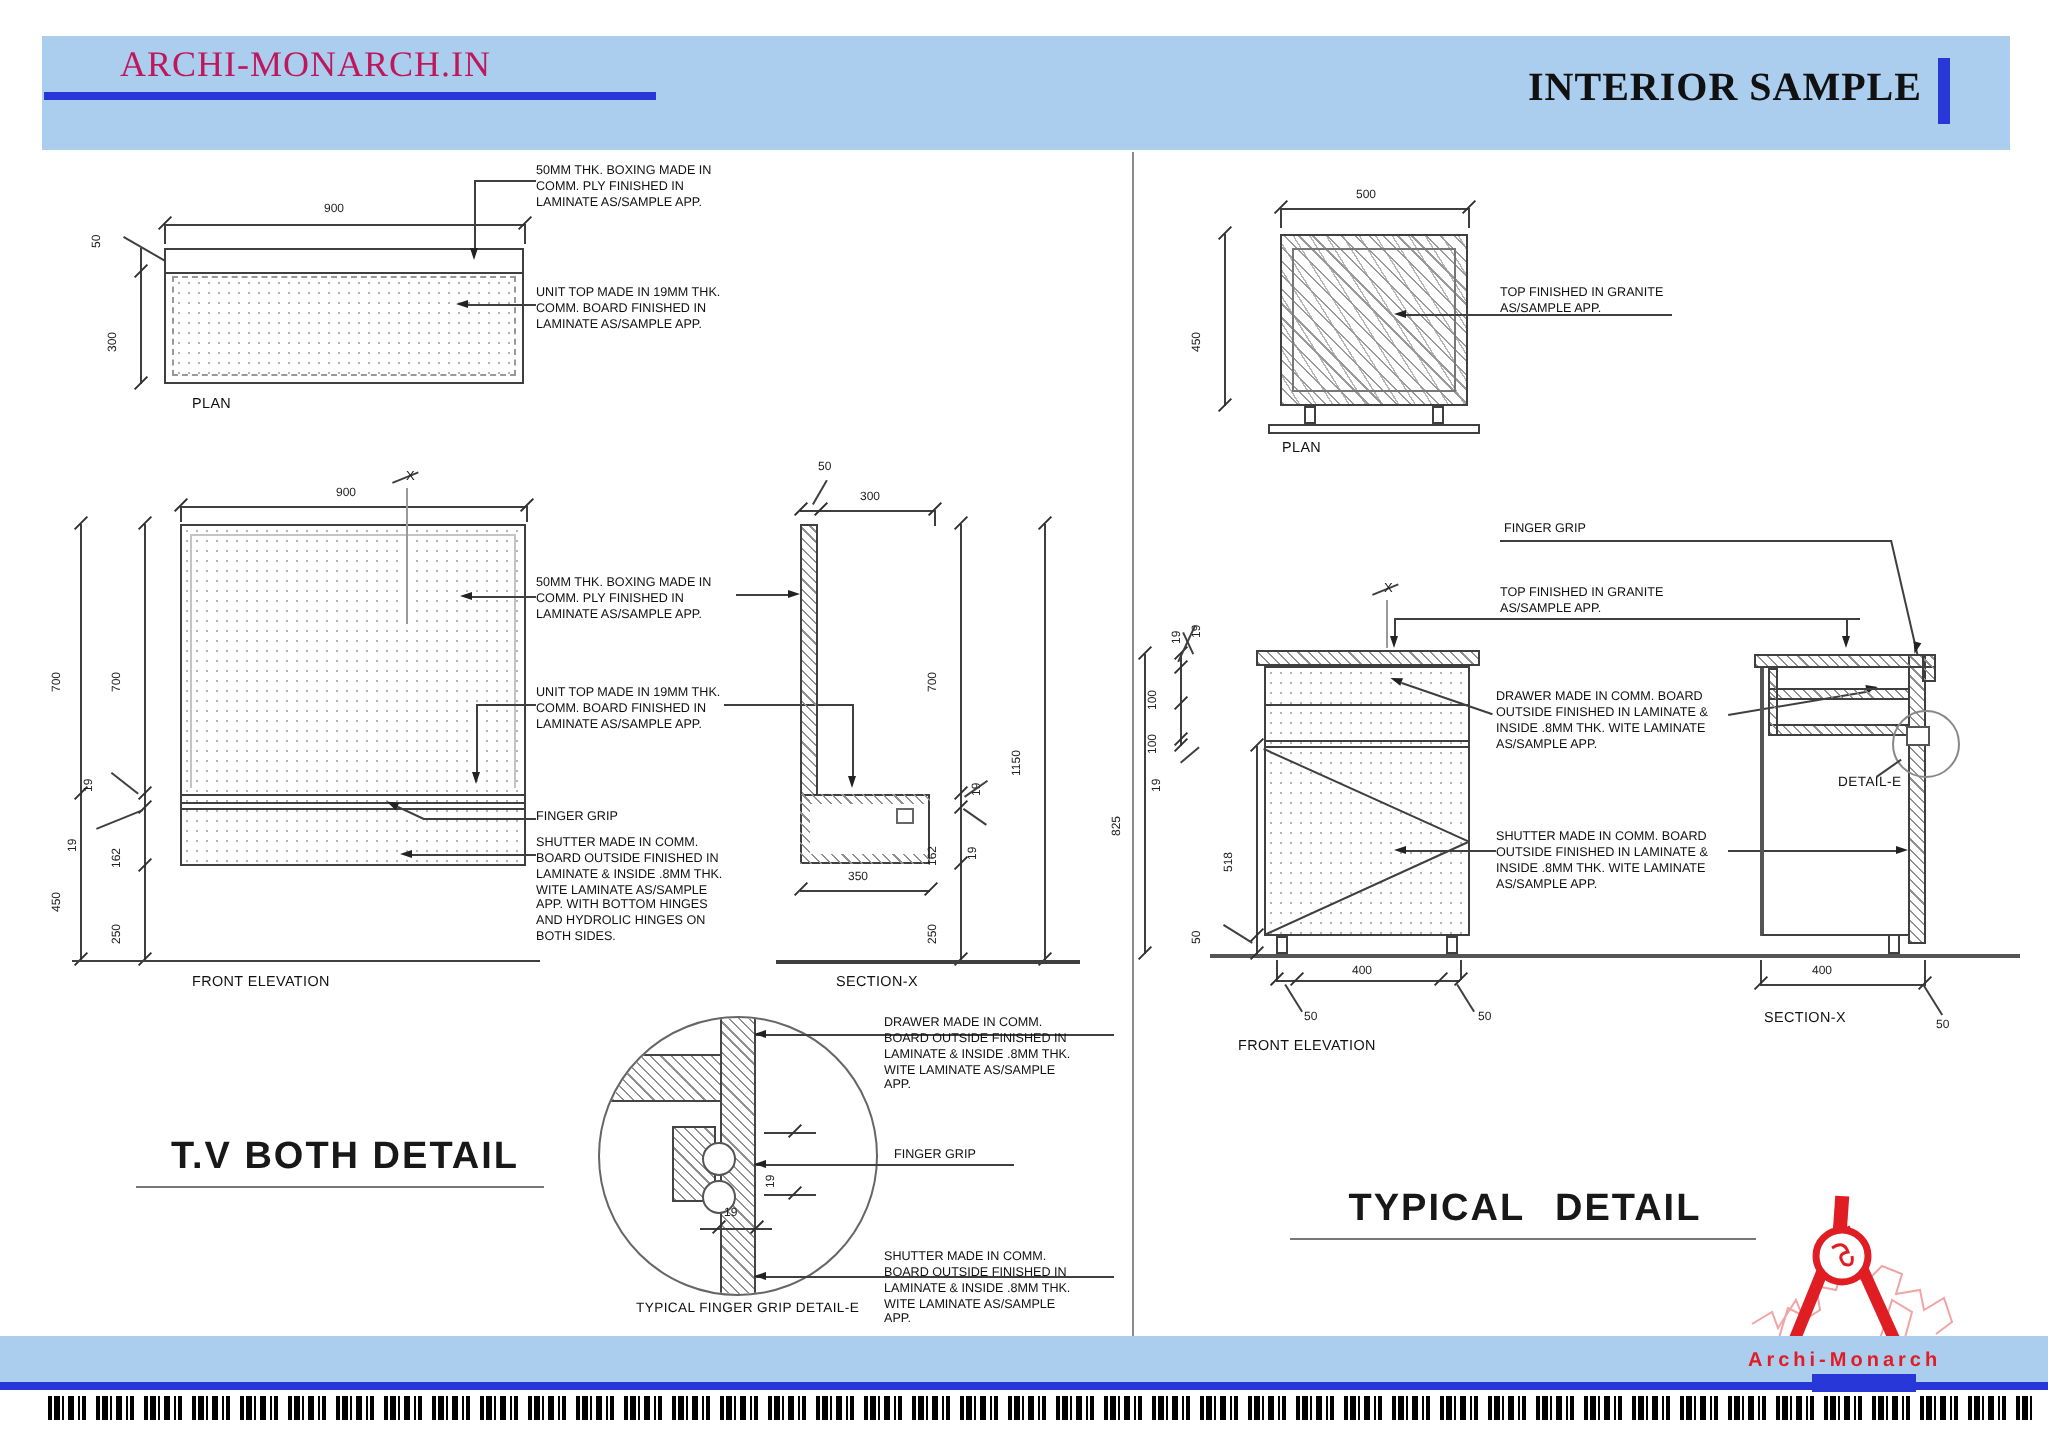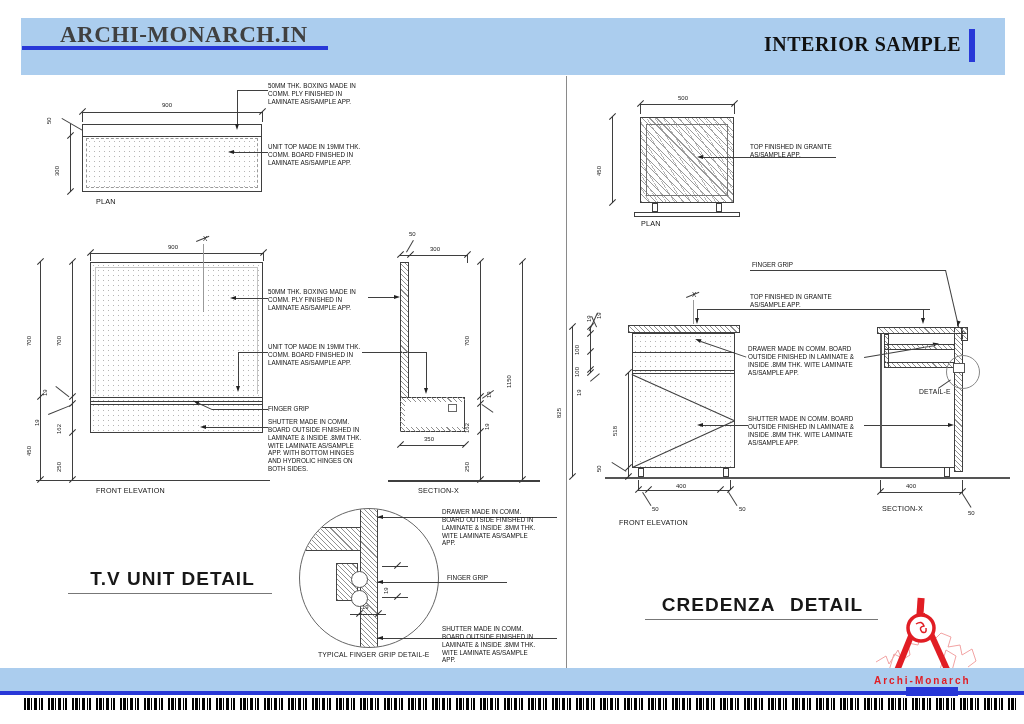--- a/index.html
+++ b/index.html
@@ -22,21 +22,21 @@
 .box{position:absolute;border:1px solid #3f3f3f}
 .stipple{background-image:radial-gradient(#b5b5b5 .6px,transparent .7px);background-size:5px 5px}
 .hatch{background-image:repeating-linear-gradient(45deg,#909090 0,#909090 .8px,transparent .8px,transparent 3.6px)}
 .hatchx{background-image:repeating-linear-gradient(45deg,#9a9a9a 0,#9a9a9a .8px,transparent .8px,transparent 5px),repeating-linear-gradient(58deg,#b5b5b5 0,#b5b5b5 .7px,transparent .7px,transparent 7px)}
 .serif{font-family:"Liberation Serif",serif}
 </style>
 </head>
 <body>
 
 <div class="abs" style="left:21px;top:18px;width:984px;height:57px;background:#abcdee"></div>
-<div class="abs serif" style="left:60px;top:22px;font-size:23px;font-weight:bold;color:#404040;letter-spacing:.5px">ARCHI-MONARCH.IN</div>
+<div class="abs serif" style="left:60px;top:22px;font-size:18px;font-weight:normal;color:#be185d;letter-spacing:.5px">ARCHI-MONARCH.IN</div>
 <div class="abs" style="left:22px;top:46px;width:306px;height:4px;background:#2838d8"></div>
 <div class="abs serif" style="left:764px;top:33px;font-size:20px;font-weight:bold;color:#111;letter-spacing:.5px">INTERIOR SAMPLE</div>
 <div class="abs" style="left:969px;top:29px;width:6px;height:33px;background:#2838d8"></div>
 
 <div class="vl" style="left:566px;top:76px;height:592px;background:#8a8a8a"></div>
 
 <div class="box" style="left:82px;top:124px;width:180px;height:68px"></div>
 <div class="hl" style="left:83px;top:136px;width:178px"></div>
 <div class="abs stipple" style="left:86px;top:138px;width:172px;height:50px;border:1px dashed #999"></div>
 <div class="hl" style="left:82px;top:112px;width:180px"></div>
@@ -154,21 +154,21 @@
 <div class="tick" style="left:518px;top:479px"></div>
 <div class="dimv" style="left:512px;top:382px">1150</div>
 
 <div class="hl" style="left:400px;top:445px;width:65px"></div>
 <div class="tick" style="left:396px;top:444px"></div>
 <div class="tick" style="left:461px;top:444px"></div>
 <div class="dim" style="left:424px;top:436px">350</div>
 <div class="hl" style="left:388px;top:480px;width:152px;height:2px"></div>
 <div class="lbl" style="left:418px;top:486px">SECTION-X</div>
 
-<div class="title" style="left:70px;top:568px;width:205px;text-align:center">T.V UNIT DETAIL</div>
+<div class="title" style="left:70px;top:568px;width:205px;text-align:center">T.V BOTH DETAIL</div>
 <div class="hl" style="left:68px;top:593px;width:204px;background:#777"></div>
 
 <div class="abs" style="left:299px;top:508px;width:140px;height:140px;border:1px solid #666;border-radius:50%;overflow:hidden;background:#fff">
   <div class="abs hatch" style="left:60px;top:0;width:18px;height:140px;border-left:1px solid #444;border-right:1px solid #444"></div>
   <div class="abs hatch" style="left:0;top:18px;width:61px;height:24px;border:1px solid #444"></div>
   <div class="abs hatch" style="left:36px;top:54px;width:22px;height:38px;border:1px solid #444"></div>
   <div class="abs" style="left:51px;top:62px;width:17px;height:17px;background:#fff;border-radius:50%;border:1px solid #555"></div>
   <div class="abs" style="left:51px;top:81px;width:17px;height:17px;background:#fff;border-radius:50%;border:1px solid #555"></div>
 </div>
 
@@ -307,21 +307,21 @@
 <div class="hl" style="left:880px;top:492px;width:83px"></div>
 <div class="vl" style="left:880px;top:480px;height:12px"></div>
 <div class="vl" style="left:962px;top:480px;height:12px"></div>
 <div class="tick" style="left:876px;top:491px"></div>
 <div class="tick" style="left:958px;top:491px"></div>
 <div class="dim" style="left:906px;top:483px">400</div>
 <div class="dl" style="left:962px;top:492px;width:18px;transform:rotate(58deg)"></div>
 <div class="dim" style="left:968px;top:510px">50</div>
 <div class="lbl" style="left:882px;top:504px">SECTION-X</div>
 
-<div class="title" style="left:655px;top:594px;width:215px;text-align:center;word-spacing:9px">CREDENZA DETAIL</div>
+<div class="title" style="left:655px;top:594px;width:215px;text-align:center;word-spacing:9px">TYPICAL DETAIL</div>
 <div class="hl" style="left:645px;top:619px;width:233px;background:#777"></div>
 
 <svg class="abs" style="left:868px;top:592px" width="110" height="100" viewBox="0 0 110 100">
   <path d="M8 70 l10 -6 3 8 9 -14 4 10 8 -5 -2 -12 10 2 3 -10 12 6 8 -8 10 4 -3 10 12 -2 2 10 10 -6 4 12 -8 6" fill="none" stroke="#f2a3a3" stroke-width="1"></path>
   <path d="M20 82 l6 -20 8 4 -4 14 M70 84 l8 -26 10 6 -6 22" fill="none" stroke="#f2a3a3" stroke-width="1"></path>
   <rect x="49" y="6" width="7" height="18" fill="#e11d24" transform="rotate(4 52 15)"></rect>
   <line x1="52" y1="22" x2="26" y2="86" stroke="#e11d24" stroke-width="6"></line>
   <line x1="54" y1="22" x2="82" y2="84" stroke="#e11d24" stroke-width="6"></line>
   <circle cx="53" cy="36" r="13" fill="#fff" stroke="#e11d24" stroke-width="3.5"></circle>
   <path d="M48 32 q6 -4 8 2 q-6 1 -2 6 q5 2 4 -4" fill="none" stroke="#e11d24" stroke-width="1.5"></path>

